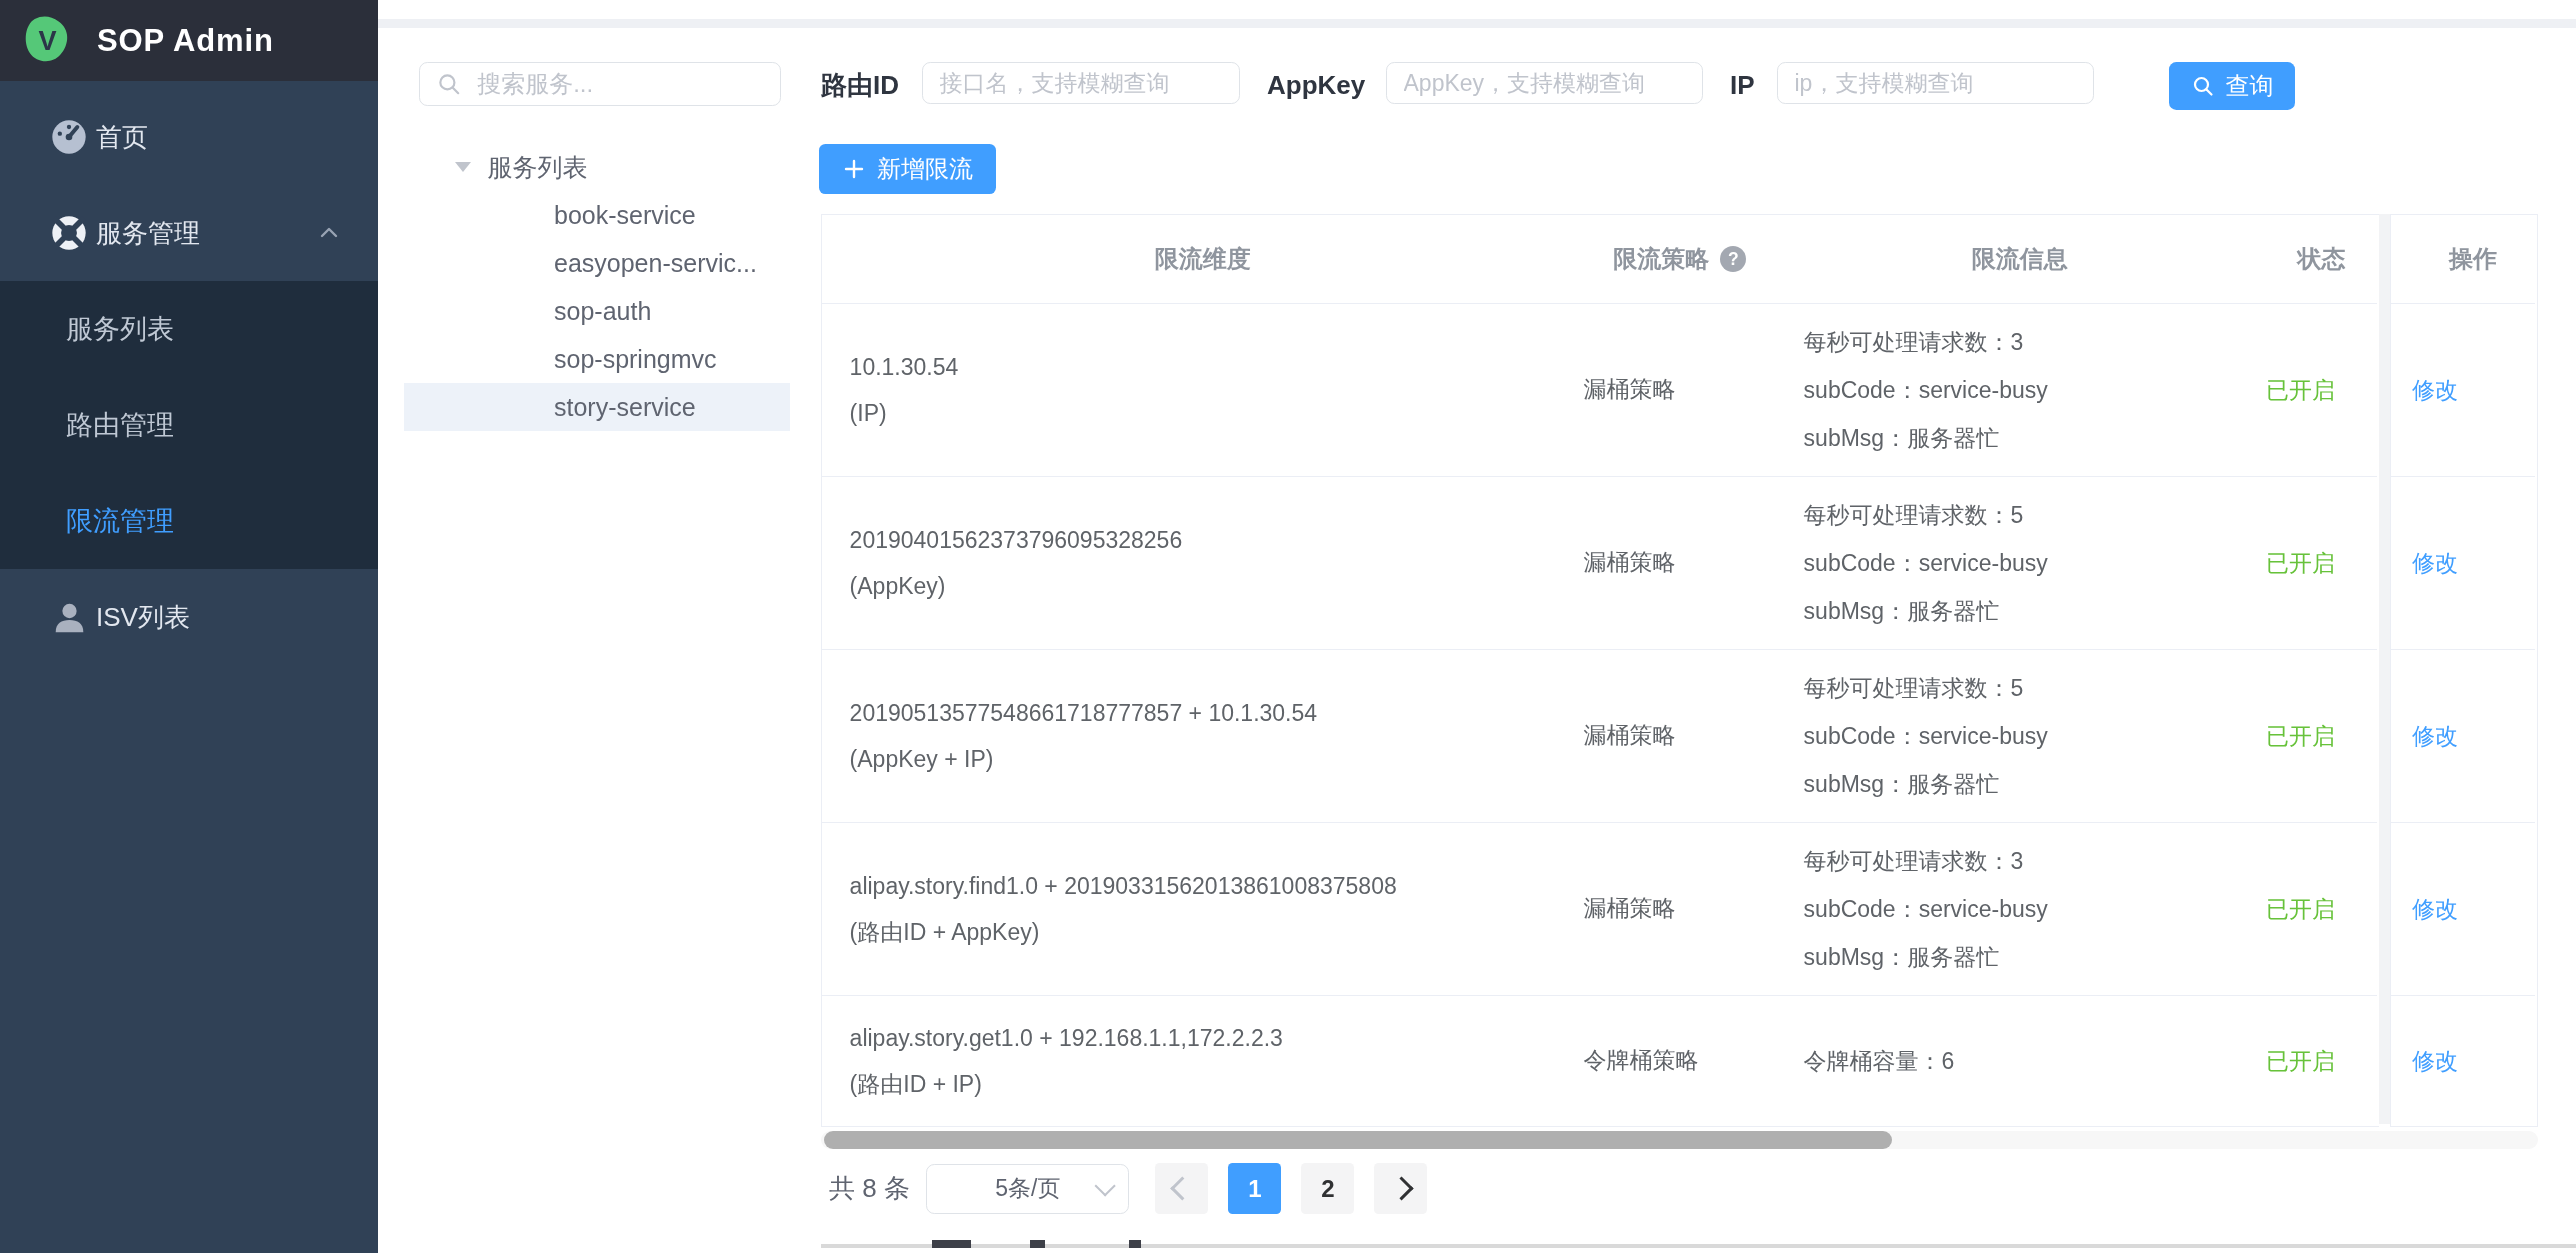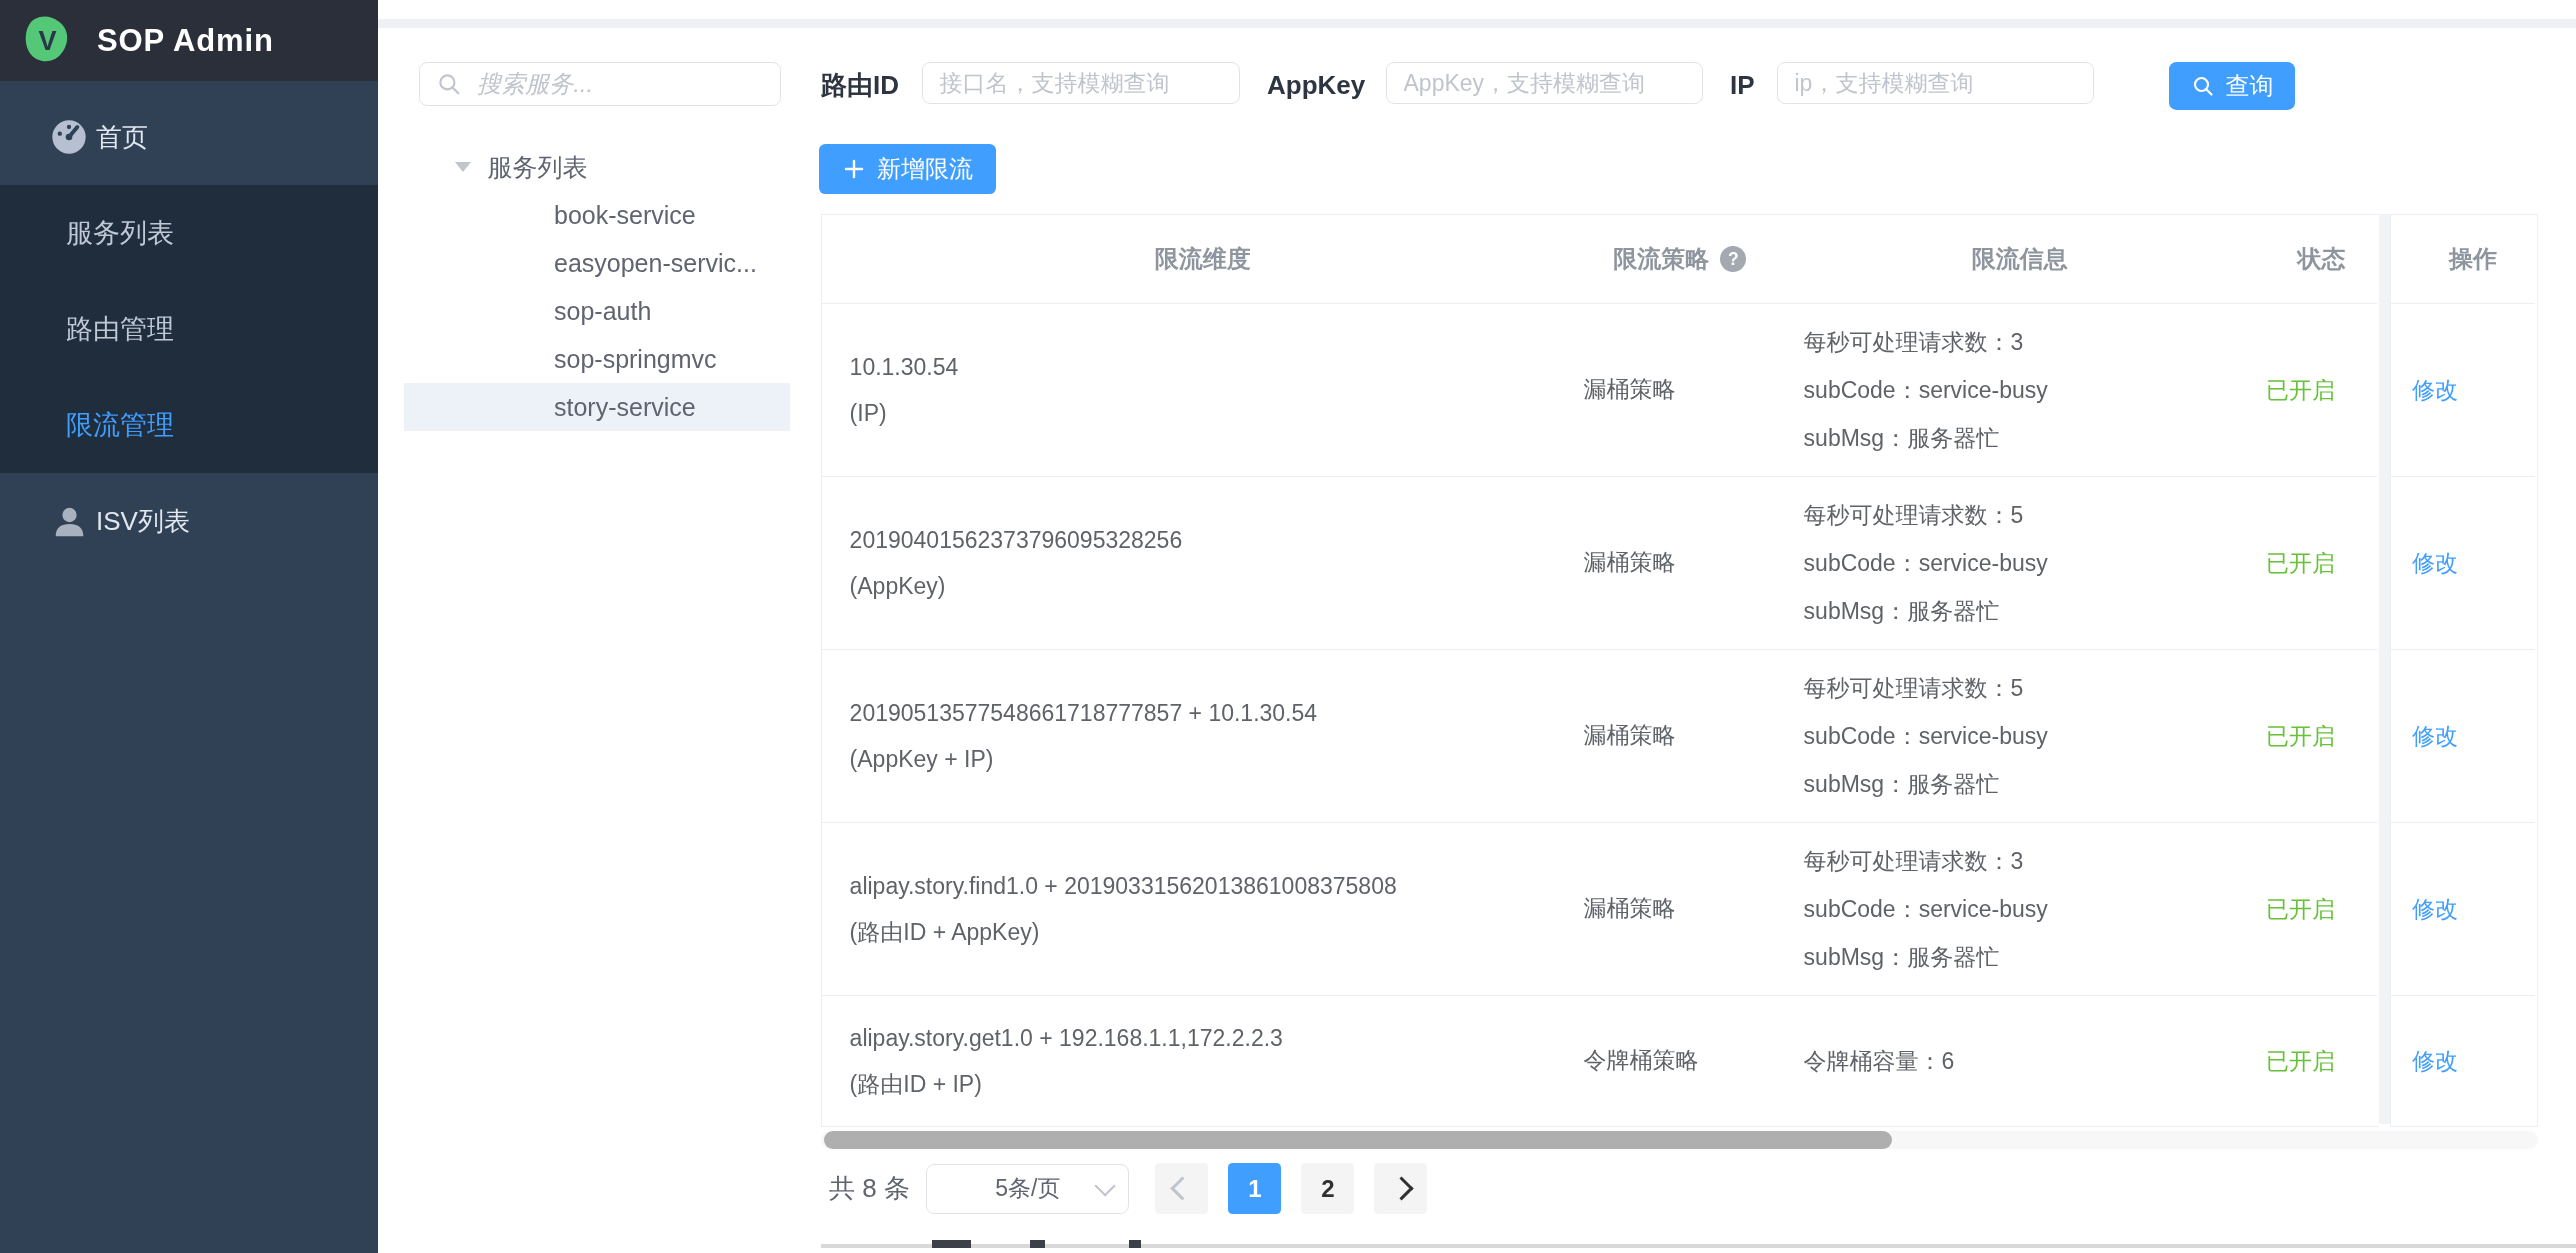--- a/index.html
+++ b/index.html
@@ -20,21 +20,21 @@
   .submenu-item.active{color:#409EFF;}
 
   
   .main{position:absolute;left:378px;top:0;width:2198px;height:1253px;background:#fff;}
   .top-strip{position:absolute;left:0;top:19.3px;width:2198px;height:8.3px;background:#eef0f4;}
 
   
   .tree-panel{position:absolute;left:26px;top:62px;width:386px;}
   .search-box{margin-left:14.7px;width:327px;height:42px;border:1.8px solid #dfe3e8;border-radius:8.3px;display:flex;align-items:center;padding:0 16.5px;background:#fff;}
   .search-box svg{flex:0 0 auto;}
-  .search-box input{border:0;outline:none;flex:1;margin-left:13px;font-size:24px;color:#606266;font-family:inherit;background:transparent;font-style:italic;}
+  .search-box input{border:0;outline:none;flex:1;margin-left:13px;font-size:24px;color:#606266;font-family:inherit;background:transparent;}
   .search-box input::placeholder{color:#c0c4cc;}
   .tree{margin-top:37px;}
   .tree-row{height:48px;display:flex;align-items:center;font-size:25px;color:#5f6470;cursor:pointer;}
   .tree-root{padding-left:51px;}
   .tree-caret{width:0;height:0;border-left:8.3px solid transparent;border-right:8.3px solid transparent;border-top:10px solid #c0c4cc;margin-right:16.5px;}
   .tree-child{padding-left:150px;}
   .tree-child.selected{background:#edf2f9;}
 
   
   .flt-label{position:absolute;top:62px;height:46px;display:flex;align-items:center;font-size:26px;font-weight:700;color:#2f3540;}
@@ -99,20 +99,37 @@
             <circle cx="12" cy="12" r="10" fill="#b6c0d1"></circle>
             <circle cx="12" cy="12" r="2" fill="#304156"></circle>
             <path d="M12 12 L17 6" stroke="#304156" stroke-width="2.4" stroke-linecap="round"></path>
             <circle cx="6.5" cy="10" r="1.3" fill="#304156"></circle>
             <circle cx="12" cy="6" r="1.3" fill="#304156"></circle>
           </svg>
         </span>
         <span class="mi-label">首页</span>
       </div>
 
+      <div class="menu-item">
+        <span class="mi-icon">
+          <svg viewBox="0 0 24 24" width="40" height="40">
+            <circle cx="12" cy="12" r="10" fill="#eef1f6"></circle>
+            <circle cx="12" cy="12" r="4.6" fill="#304156"></circle>
+            <g stroke="#304156" stroke-width="3.4">
+              <line x1="3" y1="3" x2="21" y2="21"></line>
+              <line x1="21" y1="3" x2="3" y2="21"></line>
+            </g>
+            <circle cx="12" cy="12" r="4.6" fill="#304156"></circle>
+          </svg>
+        </span>
+        <span class="mi-label">服务管理</span>
+        <svg class="mi-chevron" viewBox="0 0 24 24">
+          <polyline points="5,15 12,8 19,15" fill="none" stroke="#98a3b3" stroke-width="2.4" stroke-linecap="round" stroke-linejoin="round"></polyline>
+        </svg>
+      </div>
 
       <div class="submenu">
         <div class="submenu-item">
           <span>服务列表</span>
         </div>
         <div class="submenu-item">
           <span>路由管理</span>
         </div>
         <div class="submenu-item active">
           <span>限流管理</span>

